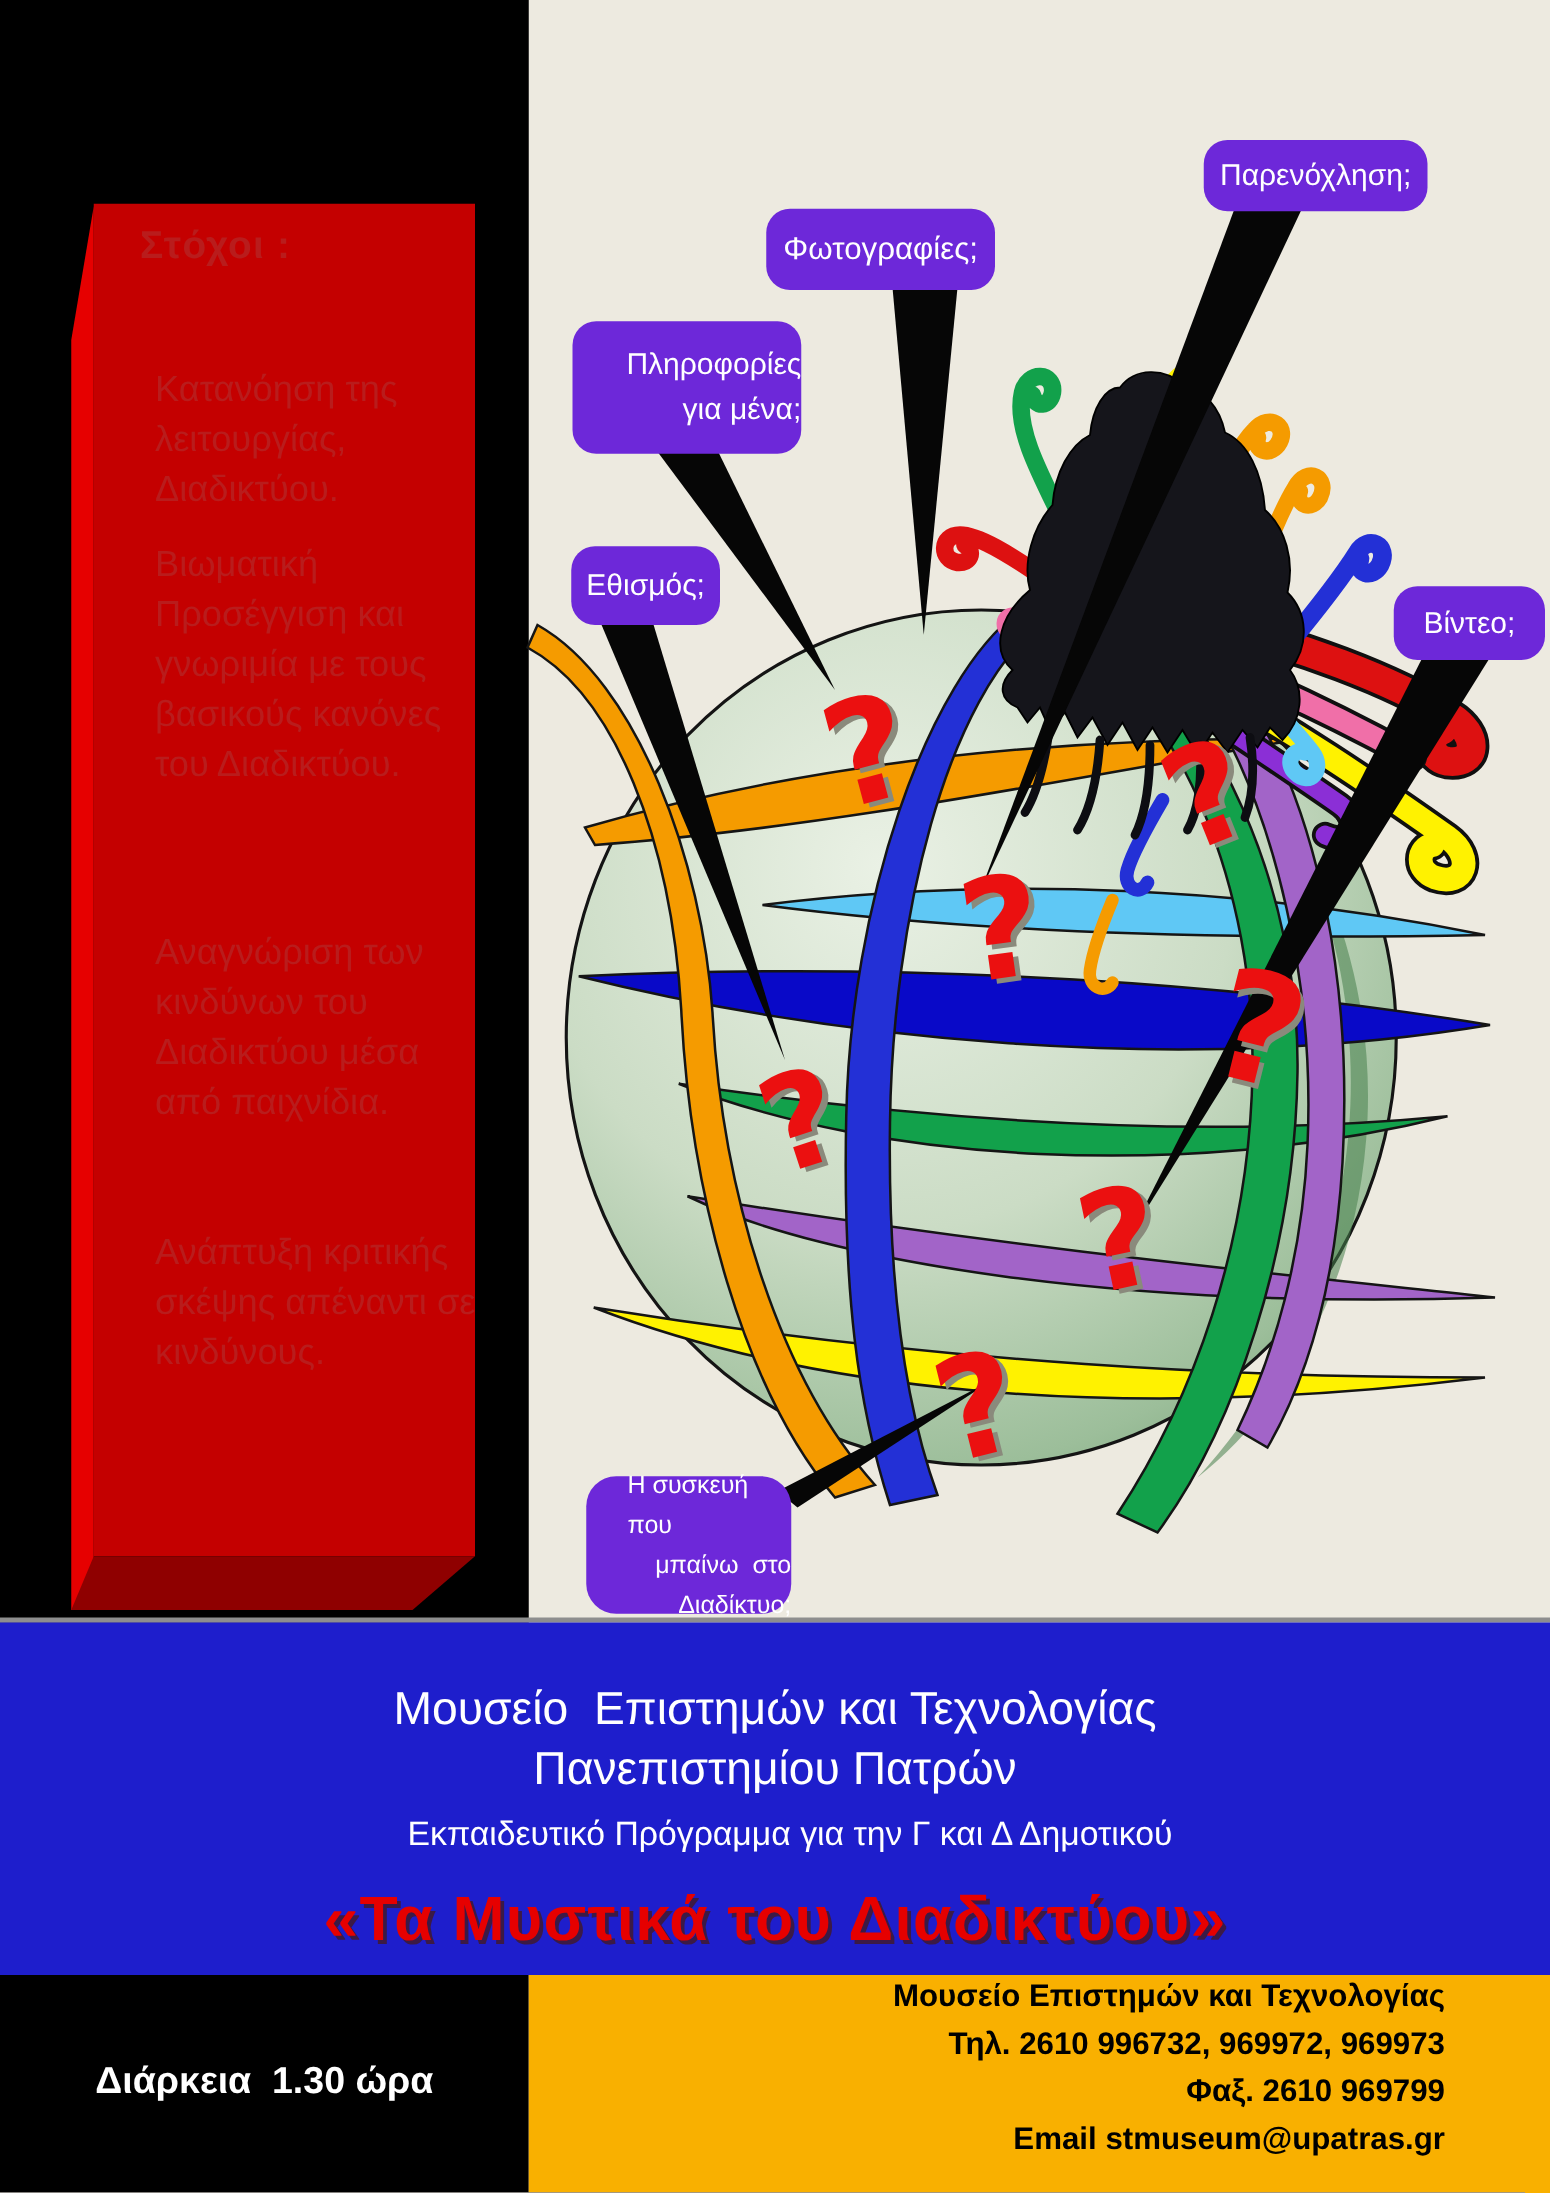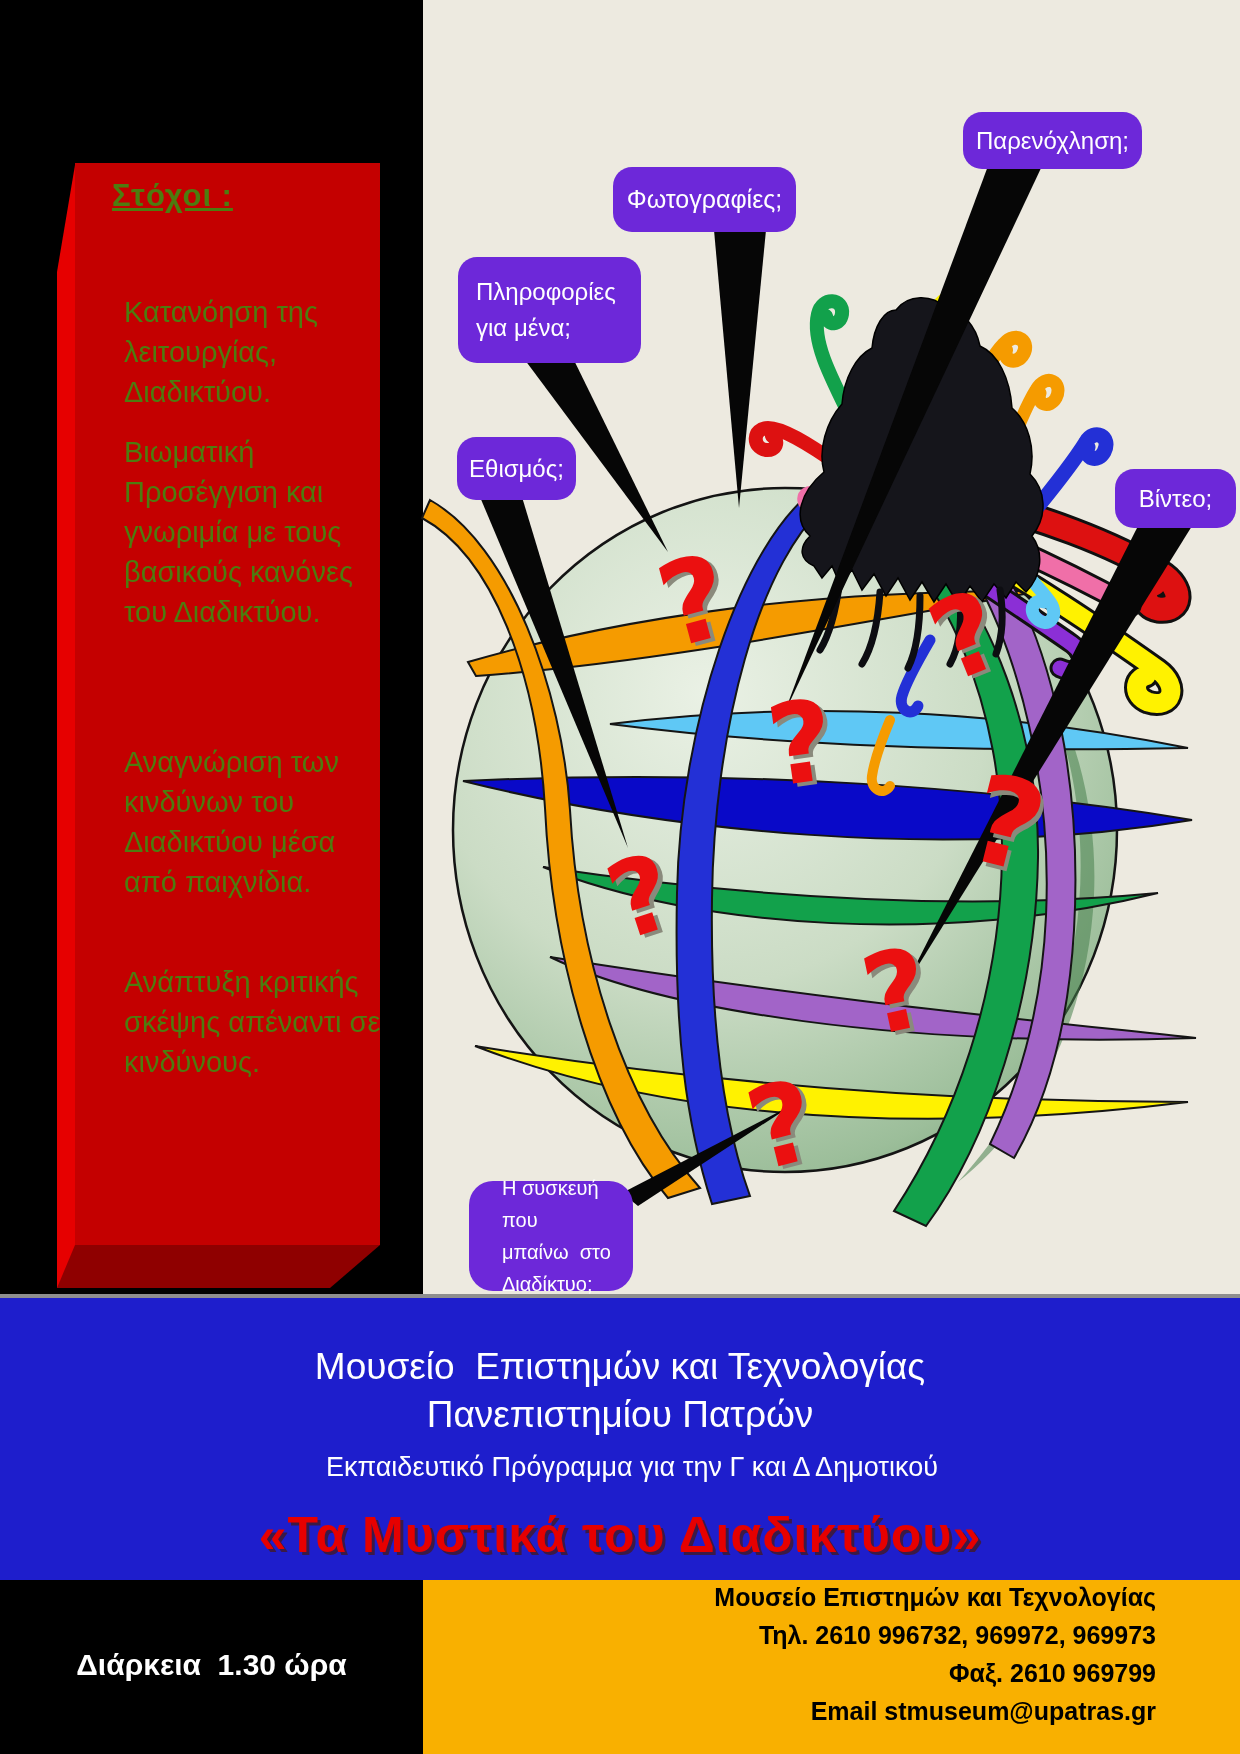--- a/index.html
+++ b/index.html
@@ -12,33 +12,33 @@
   .left-black{left:0;top:0;width:423px;height:1298px;background:#000;}
   .gray-rule{left:0;top:1294px;width:1240px;height:4px;background:#8E8E8E;}
   .blue-band{left:0;top:1298px;width:1240px;height:282px;background:#1E1ECC;}
   .bottom-black{left:0;top:1580px;width:423px;height:174px;background:#000;}
   .bottom-orange{left:423px;top:1580px;width:817px;height:174px;background:#F9B000;}
 
   
   .art{left:0;top:0;width:1240px;height:1298px;}
 
   
-  .goals{left:112px;top:178px;width:258px;color:#4d7c0f;text-decoration:underline;}
+  .goals{left:112px;top:178px;width:258px;color:#b91c1c;}
   .goals h2{margin:0;font-size:31px;font-weight:bold;letter-spacing:1px;}
   .goals p{position:absolute;left:0;margin:12px;font-size:29px;line-height:40px;font-weight:400;width:258px;}
   .goals .p1{top:102px;}
   .goals .p2{top:242px;}
   .goals .p3{top:552px;}
-  .goals .p4{top:772px;}
+  .goals .p4{top:792px;}
 
   
   .bubble{position:absolute;background:#6d28d9;color:#FFF;border-radius:19px;
           display:flex;align-items:center;justify-content:center;text-align:center;
           font-size:24px;line-height:1.25;}
-  .bubble.multiline{flex-direction:column;align-items:flex-start;justify-content:center;text-align:left;}
+  .bubble.multiline{flex-direction:column;align-items:flex-end;justify-content:center;text-align:left;}
   .b-harassment{left:963px;top:112px;width:179px;height:57px;}
   .b-photos{left:613px;top:167px;width:183px;height:65px;font-size:25px;}
   .b-info{left:458px;top:257px;width:183px;height:106px;padding-left:0;}
   .b-info .ln{padding-left:18px;line-height:36px;}
   .b-addiction{left:457px;top:437px;width:119px;height:63px;}
   .b-video{left:1115px;top:469px;width:121px;height:59px;}
   .b-device{left:469px;top:1181px;width:164px;height:110px;border-radius:24px;font-size:20px;}
   .b-device .ln{padding-left:33px;line-height:32px;}
 
   

